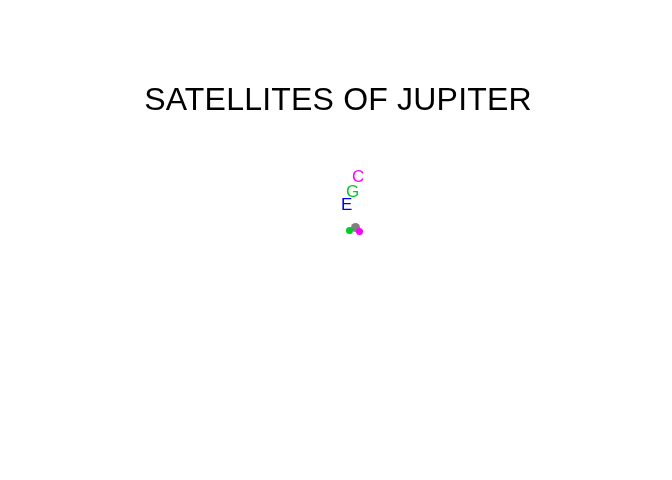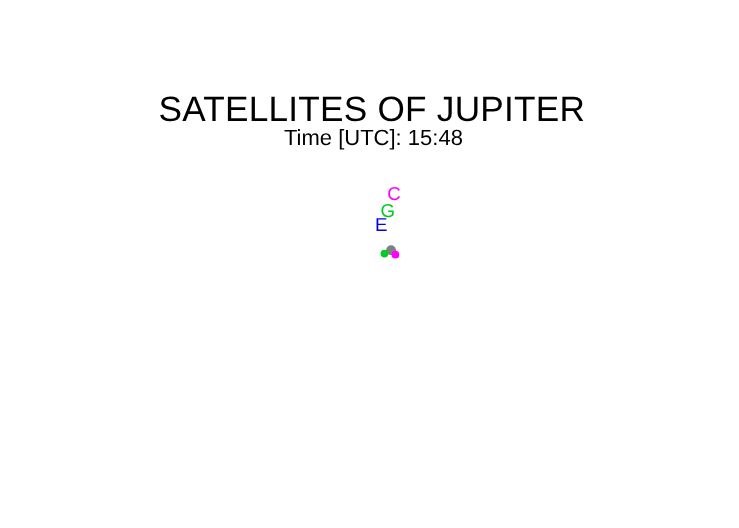--- a/index.html
+++ b/index.html
@@ -73,21 +73,20 @@
     border-radius: 50%;
   }
 </style>
 </head>
 <body>
 
 <div id="screen">
 
   <div class="header">
     <div class="title">SATELLITES OF JUPITER</div>
-    <div class="subline">Time [UTC]: 15:48</div>
   </div>
 
   <div class="sky">
 
     <div id="moon-labels">
         <div class="moon-label" style="color: rgb(255, 0, 255); left: 352px; top: 168px;">C</div>
         <div class="moon-label" style="color: rgb(0, 204, 34); left: 346px; top: 183px;">G</div>
         <div class="moon-label" style="color: rgb(0, 0, 238); left: 341px; top: 196px;">E</div>
       </div>
 

